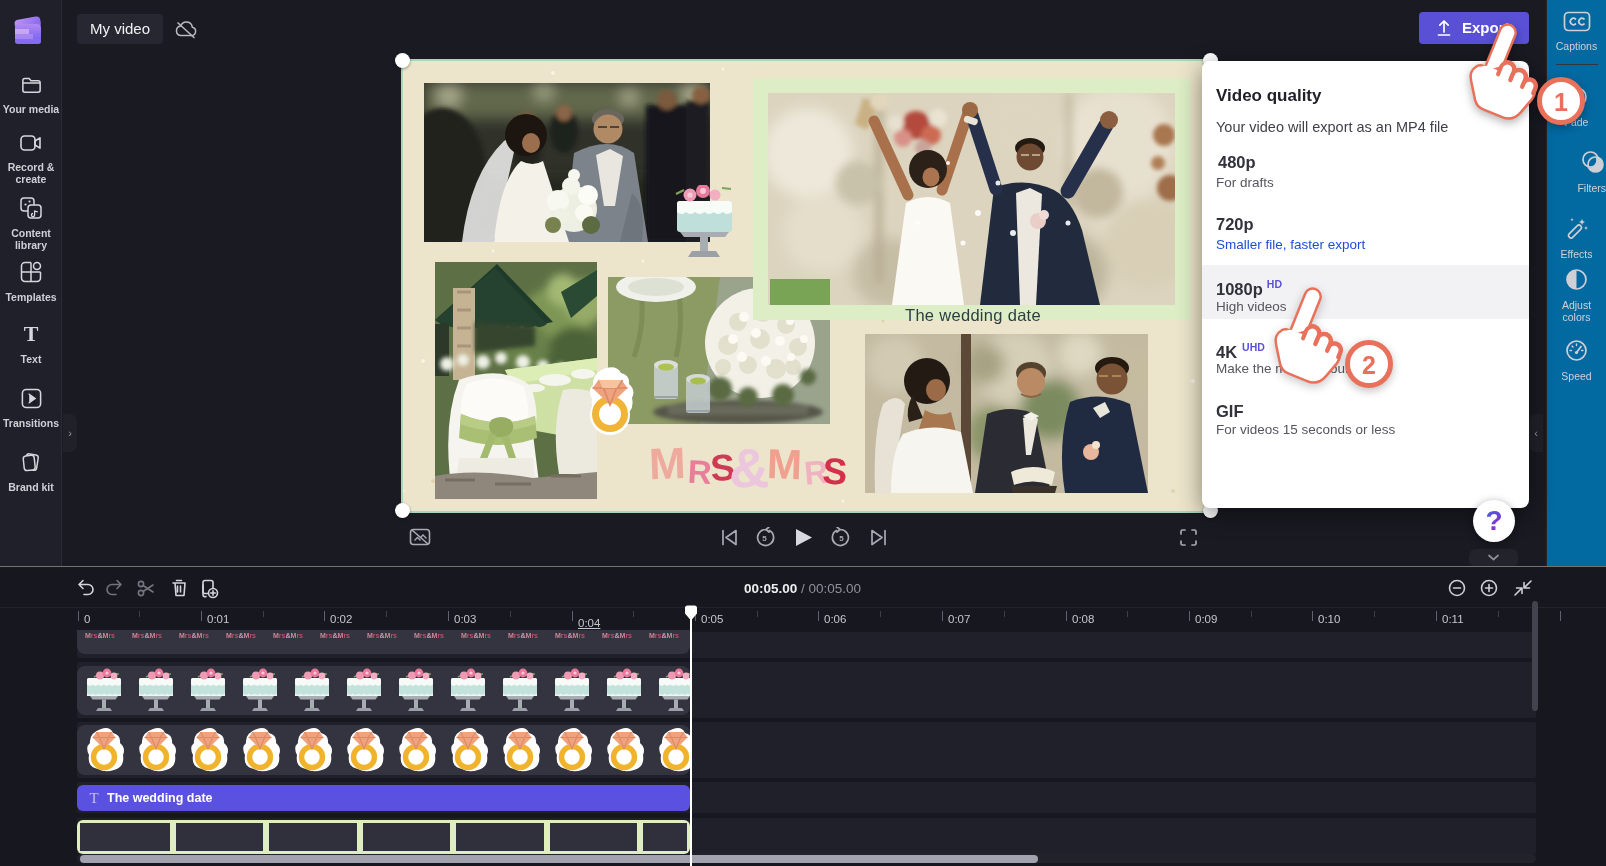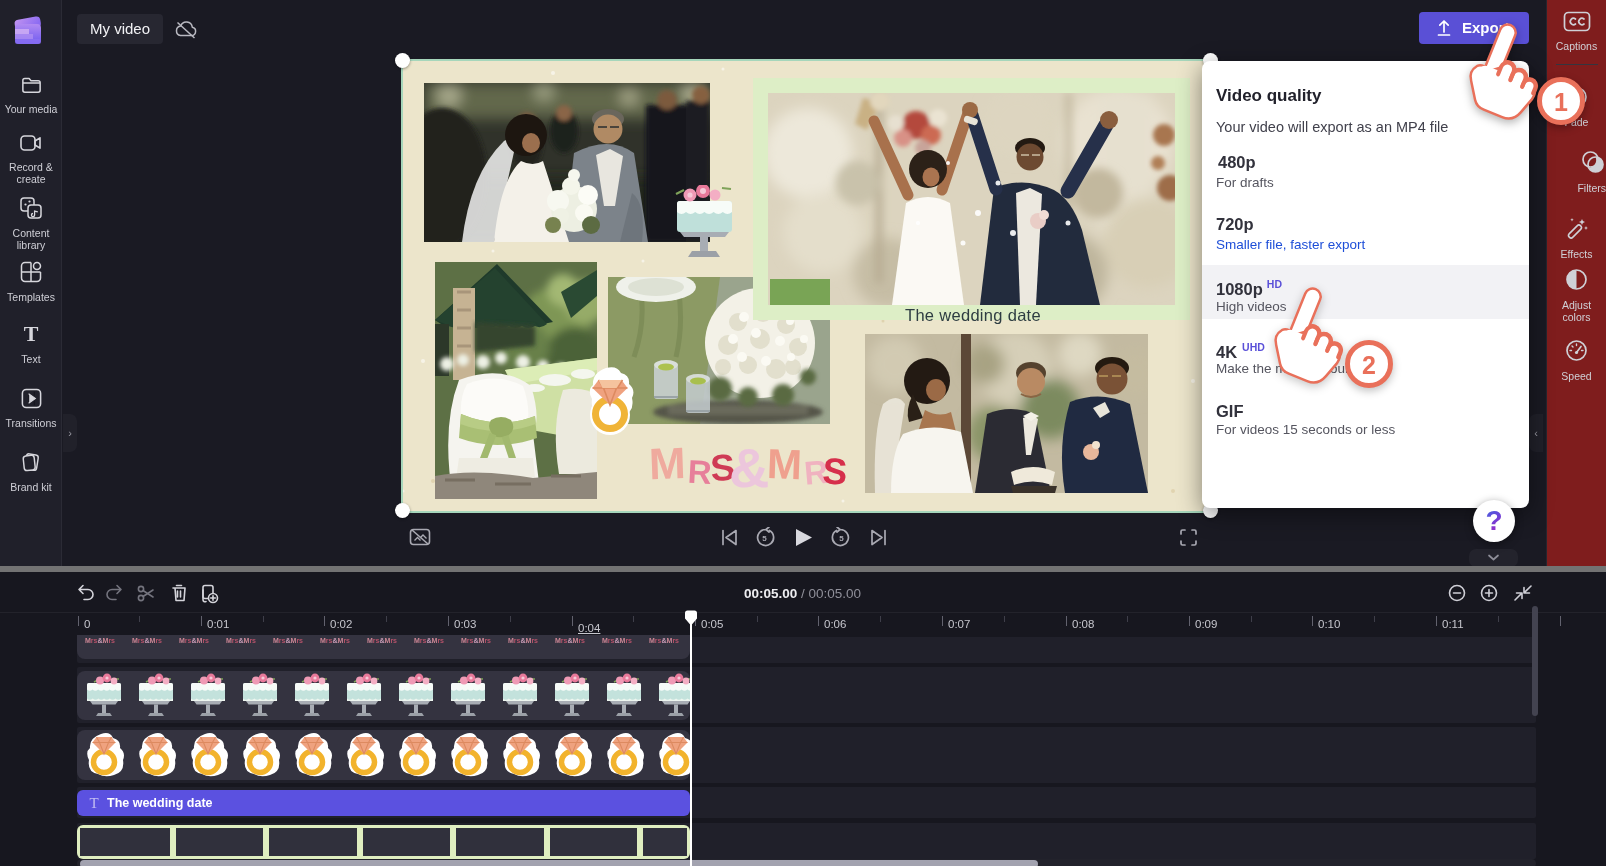--- a/index.html
+++ b/index.html
@@ -1,21 +1,21 @@
 <!DOCTYPE html>
 <html><head>
 <meta charset="utf-8">
 <style>
   html,body{margin:0;padding:0;width:1606px;height:866px;overflow:hidden;background:#1a1a23;
     font-family:"Liberation Sans", sans-serif;}
   *{box-sizing:border-box;}
   .abs{position:absolute;}
   .navitem{position:absolute;left:0;width:62px;text-align:center;}
   .navitem svg{display:inline-block;}
-  .navlab{color:#cfcfd6;font-size:10.5px;line-height:12px;margin-top:3px;}
+  .navlab{color:#cfcfd6;font-size:10.5px;line-height:12px;margin-top:3px;font-weight:bold;}
   .ritem{position:absolute;width:59px;text-align:center;left:0;}
   .rlab{color:#d0d0d6;font-size:10.5px;line-height:12px;margin-top:4px;}
 </style>
 </head>
 <body>
 <div class="abs" style="left:0;top:0;width:1606px;height:866px;background:#1a1a23;">
 
   <div class="abs" id="sidebar" style="left:0;top:0;width:62px;height:566px;background:#20202a;border-right:1px solid #2b2b35;">
 
     <svg class="abs" style="left:12px;top:13px;" width="35" height="34" viewBox="0 0 35 34">
@@ -72,21 +72,21 @@
     <div class="navitem" style="top:451px;"><svg width="22" height="23" viewBox="0 0 24 24">
           <rect x="6" y="3" width="13" height="17" rx="3" fill="none" stroke="#d6d6dc" stroke-width="1.6" transform="rotate(9 12 12)"></rect>
           <rect x="4" y="4.5" width="12" height="16" rx="3" fill="#20202a" stroke="#d6d6dc" stroke-width="1.6" transform="rotate(-6 10 12)"></rect>
         </svg>
       <div class="navlab">Brand kit</div></div>
   </div>
 
   <div class="abs" style="left:63px;top:414px;width:14px;height:38px;background:#21212a;border-radius:0 7px 7px 0;color:#9a9aa3;font-size:11px;line-height:38px;text-align:center;">›</div>
 
   <div class="abs" style="left:1546px;top:0;width:1px;height:566px;background:#26262f;"></div>
-  <div class="abs" style="left:1547px;top:0;width:59px;height:566px;background:#7f1d1d;" id="rightbar">
+  <div class="abs" style="left:1547px;top:0;width:59px;height:566px;background:#0369a1;" id="rightbar">
     <div class="ritem" style="top:11px;"><svg width="28" height="21" viewBox="0 0 28 21">
           <rect x="1.5" y="1.5" width="25" height="18" rx="4" fill="none" stroke="#cfd0d6" stroke-width="1.7"></rect>
           <path d="M12.5 8 a3.2 3.2 0 1 0 0 5 M21 8 a3.2 3.2 0 1 0 0 5" fill="none" stroke="#cfd0d6" stroke-width="1.7" stroke-linecap="round"></path>
         </svg>
       <div class="rlab">Captions</div></div>
     <div class="abs" style="left:9px;top:64px;width:42px;height:1px;background:#35353f;"></div>
     <div class="ritem" style="top:86px;"><svg width="22" height="22" viewBox="0 0 22 22">
           <circle cx="11" cy="11" r="9" fill="none" stroke="#cfd0d6" stroke-width="1.6"></circle>
           <path d="M11 2 v18 M7.5 3 v16 M14.5 3 v16" stroke="#cfd0d6" stroke-width="1.3"></path>
         </svg>
@@ -526,21 +526,21 @@
           <linearGradient id="qg" x1="0" y1="0" x2="0.4" y2="1">
             <stop offset="0" stop-color="#3b6de0"></stop>
             <stop offset="0.55" stop-color="#6a43d8"></stop>
             <stop offset="1" stop-color="#a426c4"></stop>
           </linearGradient>
         </defs>
       <text x="12" y="25" text-anchor="middle" font-size="28" font-weight="bold" fill="url(#qg)">?</text>
     </svg>
   </div>
 
-  <div class="abs" id="timeline" style="left:0;top:566px;width:1606px;height:300px;background:#17171f;border-top:6px solid #737373;">
+  <div class="abs" id="timeline" style="left:0;top:566px;width:1606px;height:300px;background:#17171f;border-top:1px solid #737373;">
 
     <svg class="abs" style="left:75px;top:11px;" width="150" height="21" viewBox="0 0 150 21">
       <g fill="none" stroke="#d4d4da" stroke-width="1.6" stroke-linecap="round" stroke-linejoin="round">
         <path d="M4 6.5 h9 a5 5 0 0 1 0 10 h-4 M4 6.5 l4-4 M4 6.5 l4 4"></path>
       </g>
       <g fill="none" stroke="#74747e" stroke-width="1.6" stroke-linecap="round" stroke-linejoin="round">
         <path d="M46 6.5 h-9 a5 5 0 0 0 0 10 h4 M46 6.5 l-4-4 M46 6.5 l-4 4"></path>
         <circle cx="66" cy="6" r="2.6"></circle>
           <circle cx="66" cy="15" r="2.6"></circle>
           <path d="M68 7.5 l10 6.5 M68 13.5 l10-6.5"></path>

